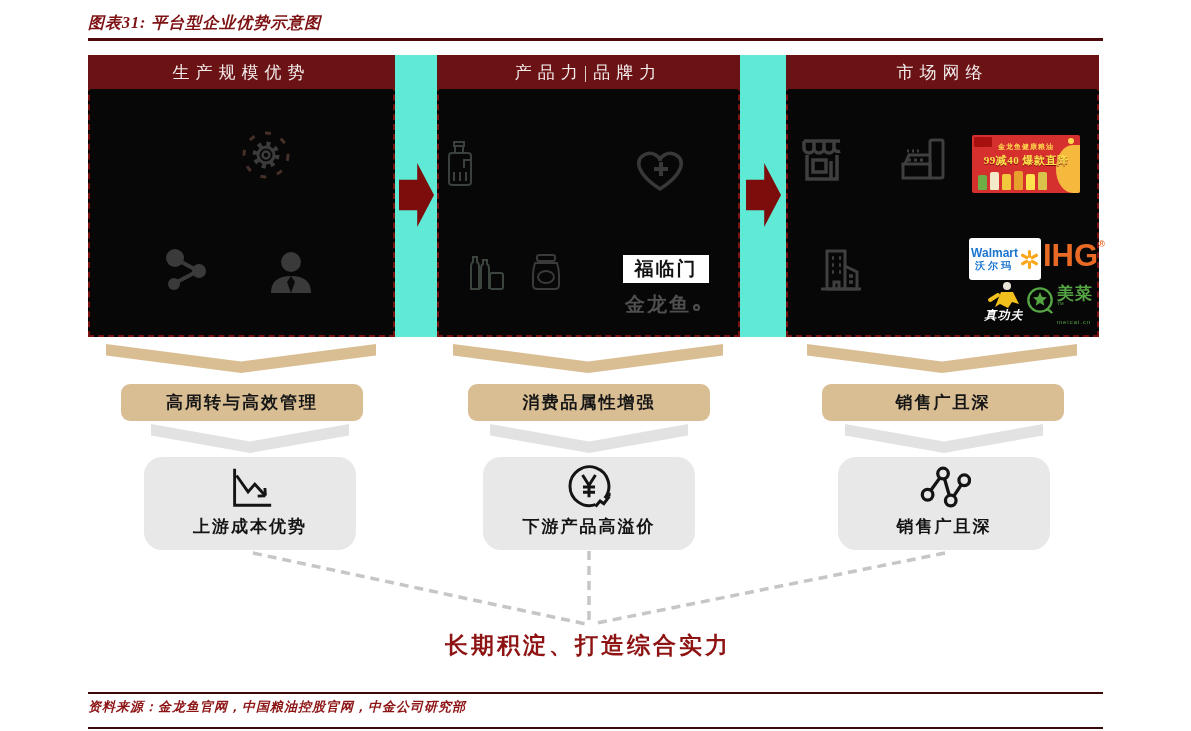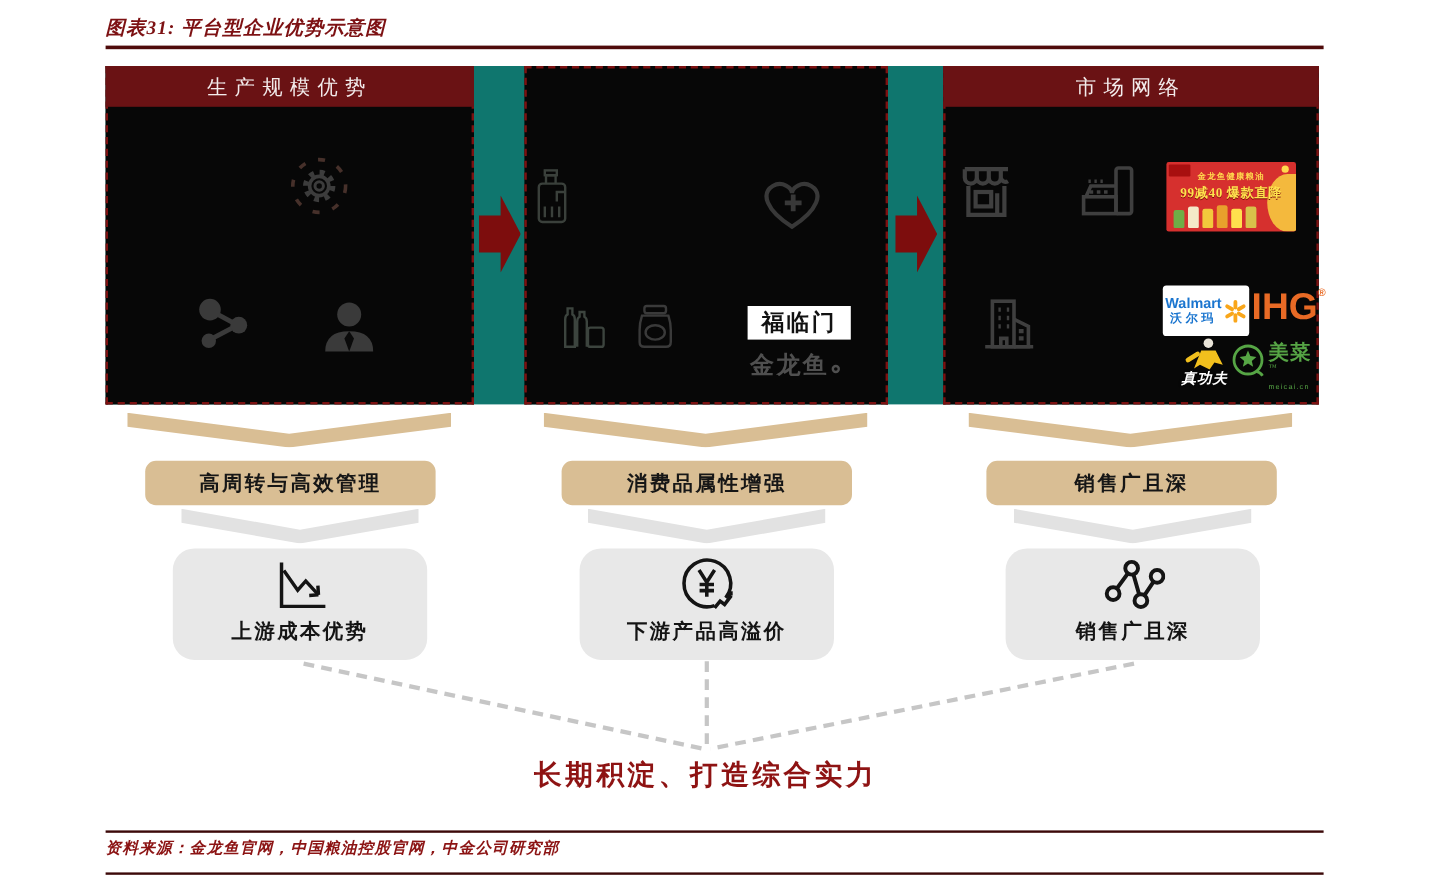--- a/index.html
+++ b/index.html
@@ -5,21 +5,21 @@
   * { margin:0; padding:0; box-sizing:border-box; }
   html,body { background:#ffffff; }
   body { font-family:"Liberation Serif","DejaVu Serif",serif; }
   #canvas { position:relative; width:1191px; height:731px; background:#ffffff; overflow:hidden; }
 
   .fig-title { position:absolute; left:88px; top:13px; font-size:16px; font-weight:bold; font-style:italic;
     color:#7d1113; letter-spacing:1px; }
   .title-rule { position:absolute; left:88px; top:38px; width:1015px; height:3px; background:#4f0b0b; }
 
   
-  .band { position:absolute; left:88px; top:55px; width:1011px; height:282px; background:#0f766e; }
+  .band { position:absolute; left:88px; top:55px; width:1011px; height:282px; background:#5eead4; }
   .box { position:absolute; top:0; height:282px; border:2px dashed #7c1111; background:#070707; }
   .box1 { left:0; width:307px; }
   .box2 { left:349px; width:303px; }
   .box3 { left:698px; width:313px; }
   .box-header { position:absolute; left:-2px; top:-2px; right:-2px; height:34px; background:#6a1214;
     color:#f3ecec; display:flex; align-items:center; justify-content:center;
     font-size:17px; letter-spacing:6px; }
   .block-arrow { position:absolute; top:108px; width:35px; height:64px; background:#7d0d0d;
     clip-path:polygon(0 26%, 52% 26%, 52% 0, 100% 50%, 52% 100%, 52% 74%, 0 74%); }
   .arrow1 { left:311px; } .arrow2 { left:658px; }
@@ -112,20 +112,21 @@
         </g>
       </svg>
       <svg class="bicon" style="left:176px; top:192px;" width="50" height="50" viewBox="0 0 50 50">
         <circle cx="25" cy="13" r="10" fill="#3a3a3a"></circle>
         <path d="M5 44 Q5 27 25 27 Q45 27 45 44 Z" fill="#3a3a3a"></path>
         <path d="M25 27 l4 6 -4 11 -4 -11 Z" fill="#0a0a0a"></path>
       </svg>
     </div>
 
     <div class="box box2">
+      <div class="box-header">产品力|品牌力</div>
       <svg class="bicon" style="left:6px; top:82px;" width="30" height="50" viewBox="0 0 30 50">
         <g fill="none" stroke="#3a403b" stroke-width="2">
           <rect x="4" y="14" width="22" height="32" rx="3"></rect>
           <path d="M10 14 V7 h8 v7"></path>
           <rect x="9" y="3" width="10" height="4"></rect>
           <path d="M26 21 h-7 v8"></path>
           <path d="M9 33 v9 M15 33 v9 M21 33 v9"></path>
         </g>
       </svg>
       <svg class="bicon" style="left:190px; top:90px;" width="62" height="46" viewBox="0 0 62 46">

